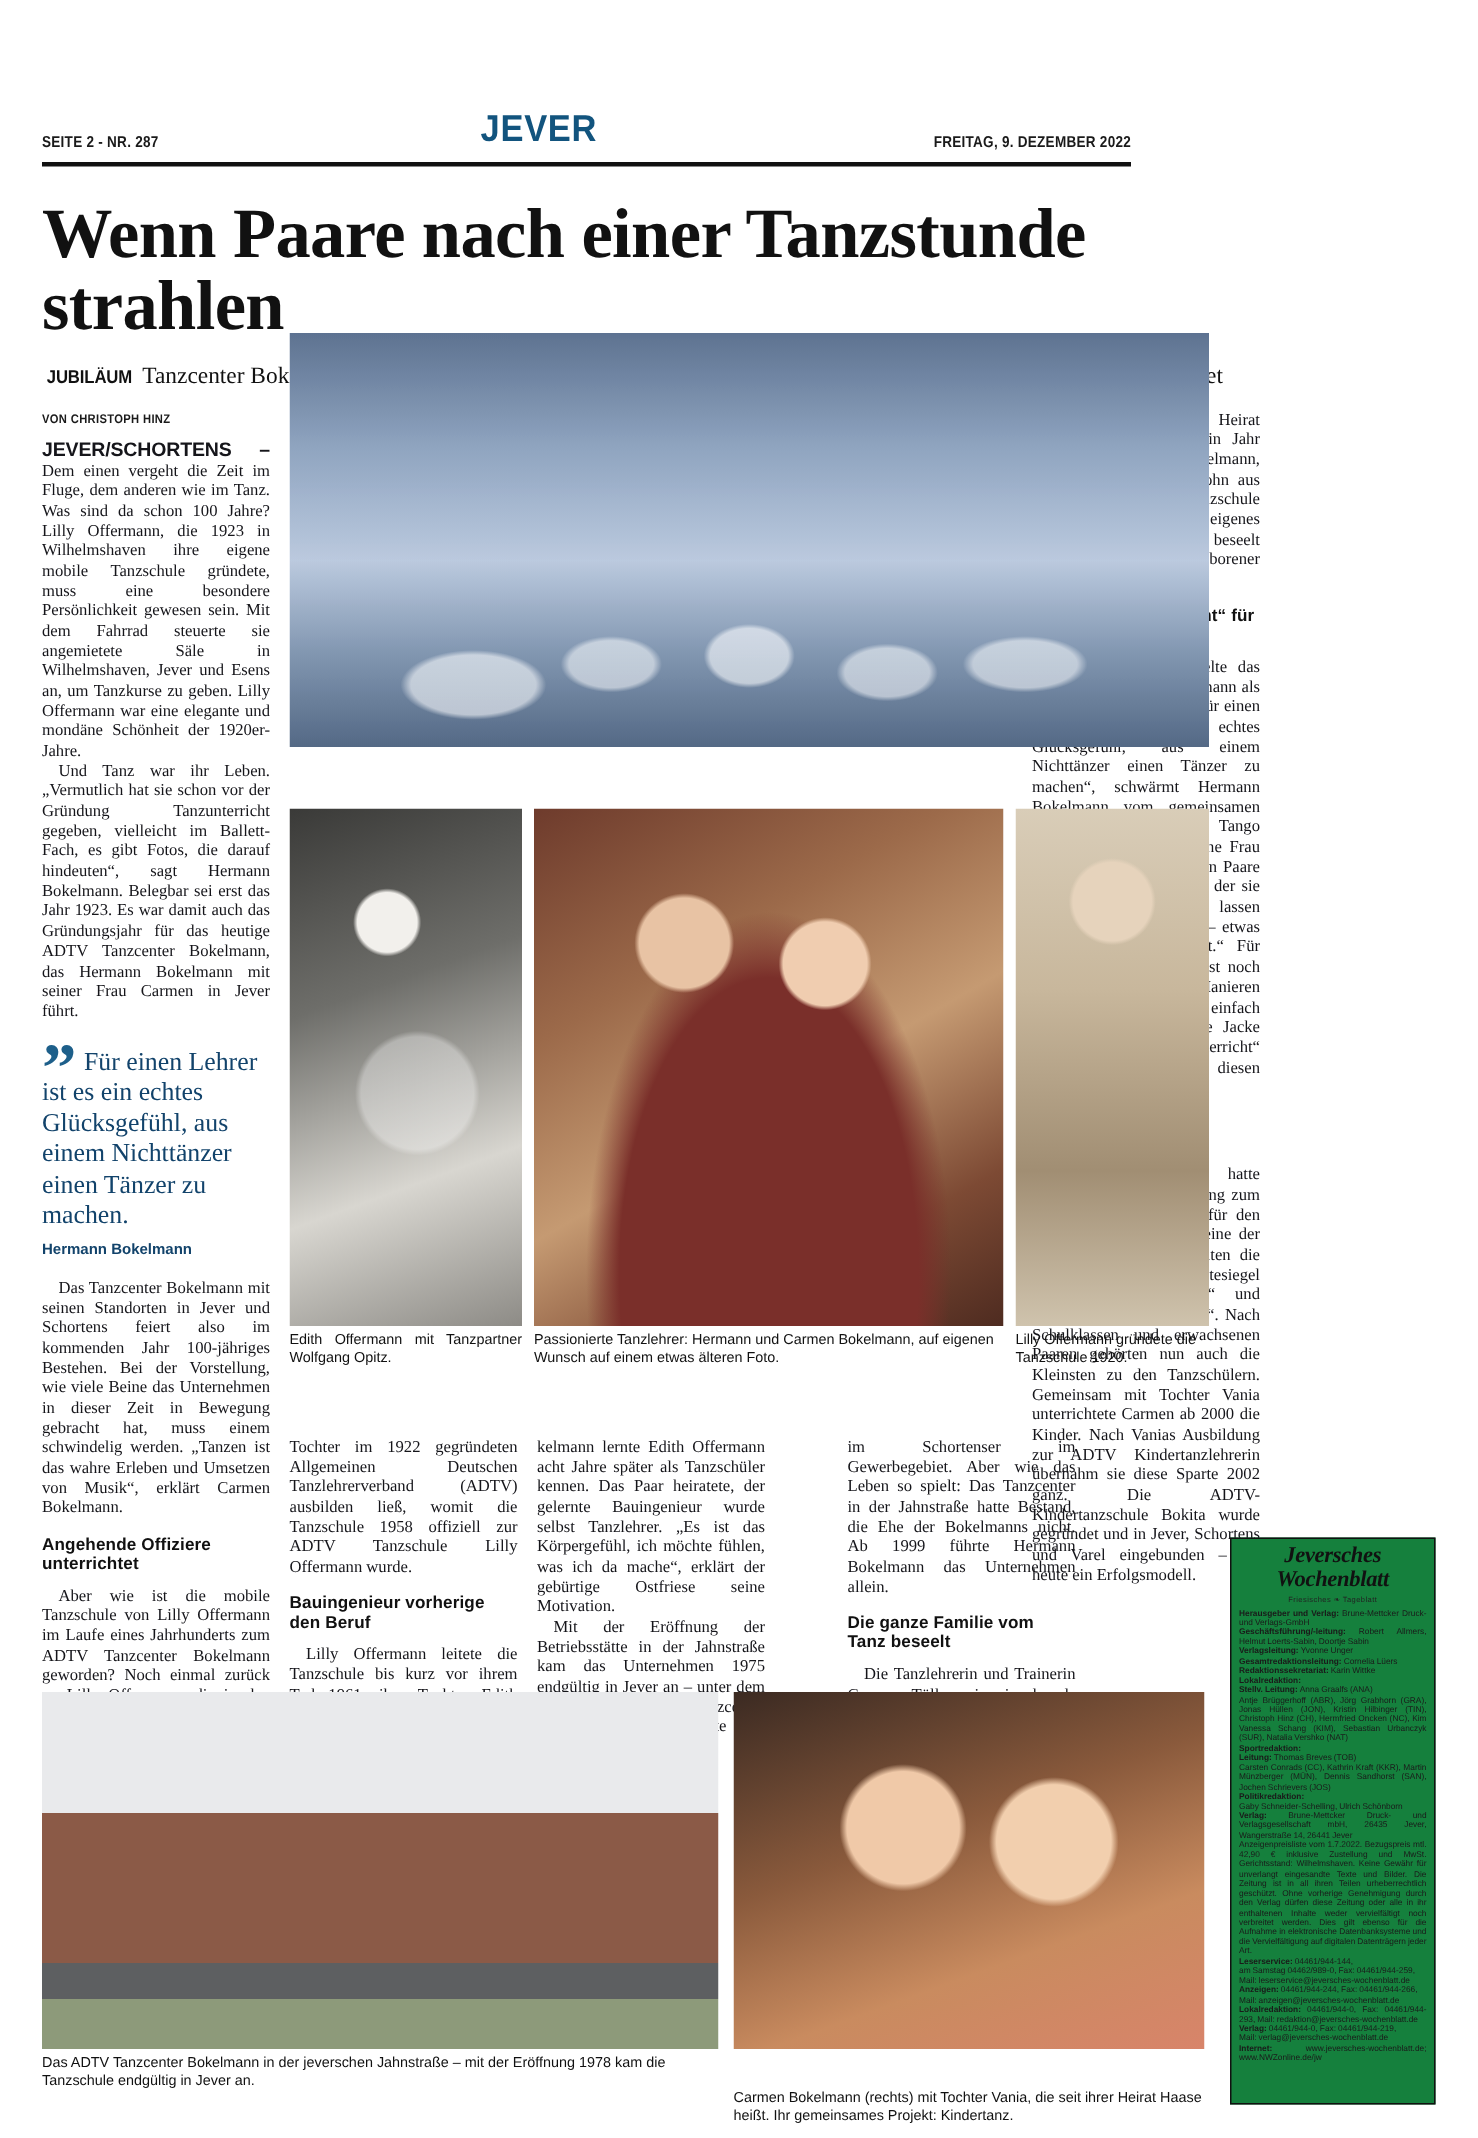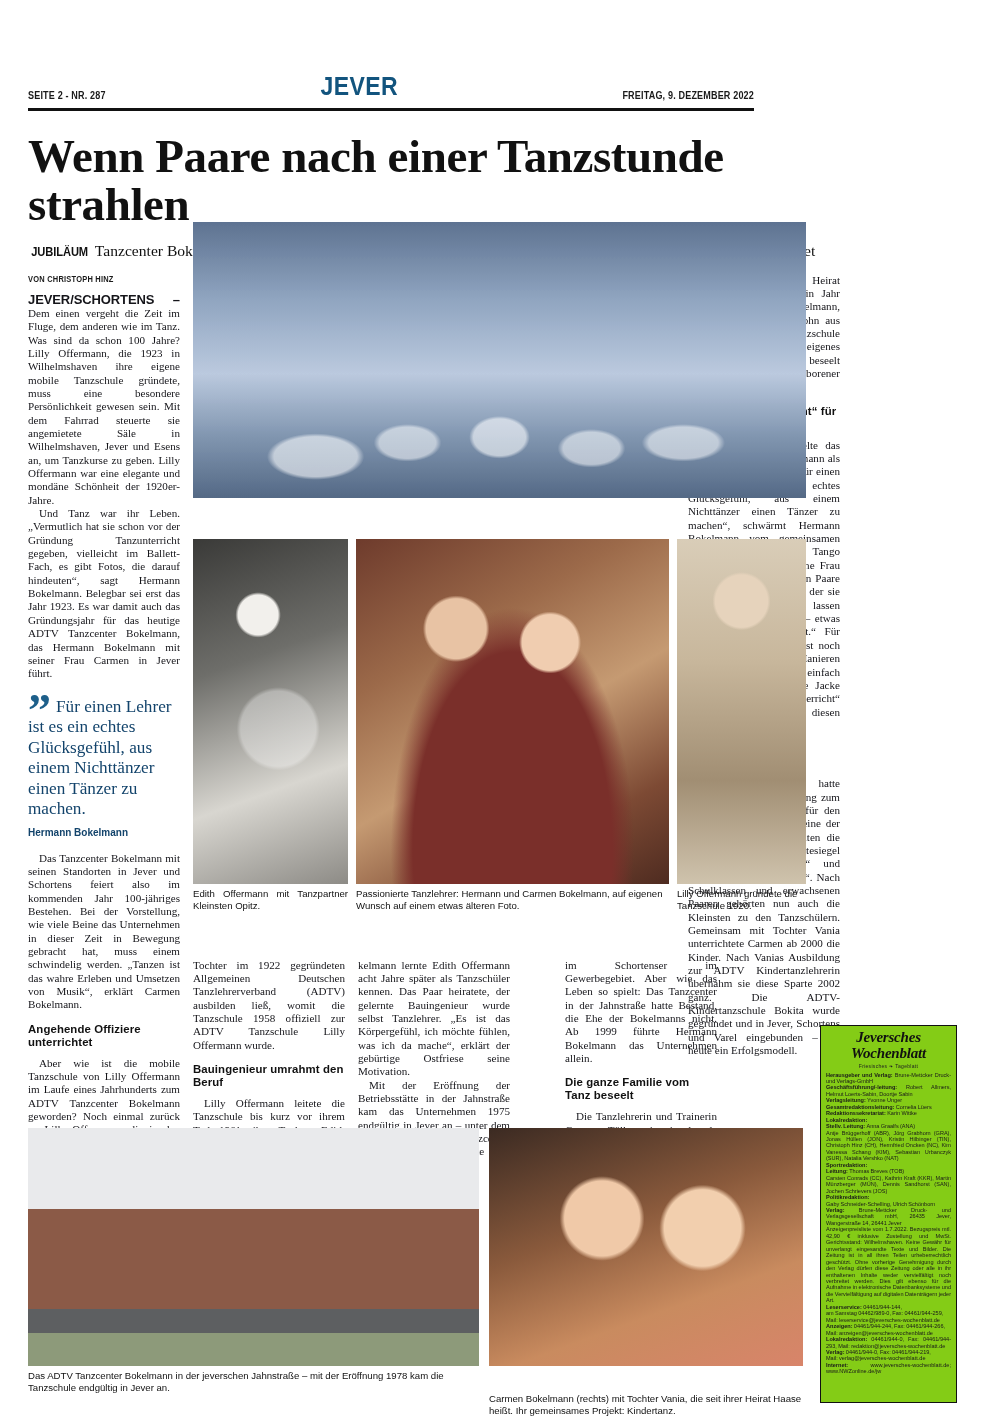--- a/index.html
+++ b/index.html
@@ -107,21 +107,21 @@
   .credit {
     font-family:"Liberation Sans", sans-serif;
     font-size:6.3px; font-weight:700; letter-spacing:.3px;
     color:#333; transform:scaleX(.9);
   }
 
   
   .imprint {
     position:absolute; left:820px; top:1025px; width:137px; height:378px;
     border:1px solid #111; padding:4px 5px 3px 5px; overflow:hidden;
-    background:#84cc16;
+    background:#15803d;
   }
   .imp-logo {
     font-family:"Liberation Serif", serif; font-weight:700;
     font-size:15px; text-align:center; letter-spacing:-.2px;
     font-style:italic; color:#111; line-height:1.05;
   }
   .imp-sub {
     text-align:center; font-family:"Liberation Sans", sans-serif;
     font-size:5px; letter-spacing:.3px; color:#222; margin:1px 0 3px 0;
   }
@@ -205,21 +205,21 @@
         <div class="pq-author">Hermann Bokelmann</div>
       </div>
 
       <p class="body lead" style="text-indent:11px;">Das Tanzcenter Bokelmann mit seinen Standorten in Jever und Schortens feiert also im kommenden Jahr 100-jähriges Bestehen. Bei der Vorstellung, wie viele Beine das Unternehmen in dieser Zeit in Bewegung gebracht hat, muss einem schwindelig werden. „Tanzen ist das wahre Erleben und Umsetzen von Musik“, erklärt Carmen Bokelmann.</p>
       <h3 class="sub">Angehende Offiziere unterrichtet</h3>
       <p class="body lead" style="text-indent:11px;">Aber wie ist die mobile Tanzschule von Lilly Offermann im Laufe eines Jahrhunderts zum ADTV Tanzcenter Bokelmann geworden? Noch einmal zurück zu Lilly Offermann, die in den goldenen 20ern Schulklassen, Ehepaare und angehende Marineoffiziere unterrichtete. Sie hatte eine ebenfalls tanzende Tochter – Edith. Wann genau sie als Tanzlehrerin ins Geschäft der Mutter einstieg, ist unklar, sicher ist nur, dass sich die</p>
     </div>
 
     <div class="col c2" style="top:685px;">
       <p class="body lead">Tochter im 1922 gegründeten Allgemeinen Deutschen Tanzlehrerverband (ADTV) ausbilden ließ, womit die Tanzschule 1958 offiziell zur ADTV Tanzschule Lilly Offermann wurde.</p>
-      <h3 class="sub">Bauingenieur umrahmt den Beruf</h3>
+      <h3 class="sub">Bauingenieur vorherige den Beruf</h3>
       <p class="body lead" style="text-indent:11px;">Lilly Offermann leitete die Tanzschule bis kurz vor ihrem Tod 1961, ihre Tochter Edith Richter-Offermann führte die Schule weiter. Hermann Bo-</p>
     </div>
 
     <div class="col c3" style="top:685px;">
       <p class="body lead">kelmann lernte Edith Offermann acht Jahre später als Tanzschüler kennen. Das Paar heiratete, der gelernte Bauingenieur wurde selbst Tanzlehrer. „Es ist das Körpergefühl, ich möchte fühlen, was ich da mache“, erklärt der gebürtige Ostfriese seine Motivation.</p>
       <p class="body">Mit der Eröffnung der Betriebsstätte in der Jahnstraße kam das Unternehmen 1975 endgültig in Jever an – unter dem neuen Namen ADTV Tanzcenter Bokelmann. 1991 folgte die Eröffnung der Filiale</p>
     </div>
 
     <div class="col c4" style="top:685px;">
       <p class="body lead">im Schortenser im Gewerbegebiet. Aber wie das Leben so spielt: Das Tanzcenter in der Jahnstraße hatte Bestand, die Ehe der Bokelmanns nicht. Ab 1999 führte Hermann Bokelmann das Unternehmen allein.</p>
@@ -236,21 +236,21 @@
     </div>
   </div>
 
   <div class="photo" style="left:193px; top:222px; width:613px; height:276px;">
     <div class="art art-group"></div>
   </div>
 
   <div class="photo" style="left:193px; top:539px; width:155px; height:345px;">
     <div class="art art-bw"></div>
   </div>
-  <div class="cap" style="left:193px; top:888px; width:155px; text-align:justify;">Edith Offermann mit Tanzpartner Kleinsten Opitz.</div>
+  <div class="cap" style="left:193px; top:888px; width:155px; text-align:justify;">Edith Offermann mit Tanzpartner Wolfgang Opitz.</div>
 
   <div class="photo" style="left:356px; top:539px; width:313px; height:345px;">
     <div class="art art-couple"></div>
   </div>
   <div class="cap" style="left:356px; top:888px; width:313px;">Passionierte Tanzlehrer: Hermann und Carmen Bokelmann, auf eigenen Wunsch auf einem etwas älteren Foto.</div>
 
   <div class="photo" style="left:677px; top:539px; width:129px; height:345px;">
     <div class="art art-lady"></div>
   </div>
   <div class="cap" style="left:677px; top:888px; width:129px;">Lilly Offermann gründete die Tanzschule 1920.</div>

